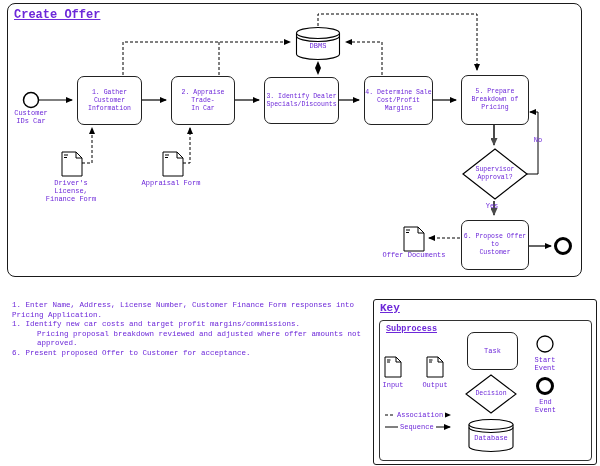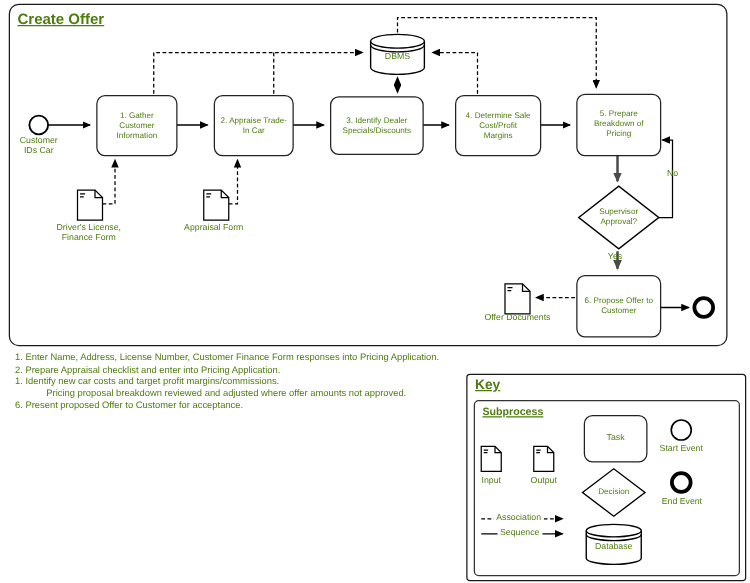--- a/index.html
+++ b/index.html
@@ -1,27 +1,27 @@
 <!DOCTYPE html>
 <html><head>
 <meta charset="utf-8">
 <style>
   html,body{margin:0;padding:0;background:#fff;}
   .canvas{position:relative;width:600px;height:466px;background:#fff;
-          font-family:Liberation Sans, sans-serif;color:#4d7c0f;overflow:hidden;}
+          font-family:Liberation Mono, monospace;color:#6d28d9;overflow:hidden;}
   .abs{position:absolute;}
   svg{position:absolute;left:0;top:0;}
   .frame{border:1.6px solid #1a1a1a;border-radius:8px;background:transparent;}
   .title{font-size:12px;font-weight:bold;text-decoration:underline;}
   .task{border:1.3px solid #222;border-radius:7px;background:#fff;
         display:flex;align-items:center;justify-content:center;
         text-align:center;font-size:6.5px;line-height:8px;white-space:pre-line;}
   .lbl{font-size:7px;line-height:8px;text-align:center;white-space:pre-line;}
   .lbl-s{font-size:6.5px;line-height:7.5px;text-align:center;white-space:pre-line;}
-  .notes{font-size:7.5px;line-height:9.6px;}
+  .notes{font-size:7.5px;line-height:9.6px;margin-top:20px;}
   .notes .indent{padding-left:25px;}
   .key-outer{border:1.6px solid #1a1a1a;border-radius:3px;}
   .key-inner{border:1.2px solid #333;border-radius:4px;}
   .key-title{font-size:11px;font-weight:bold;text-decoration:underline;text-align:right;}
   .sub-title{font-size:8.5px;font-weight:bold;text-decoration:underline;}
   .linelbl{font-size:7px;background:#fff;padding:0 2px;}
 </style>
 </head>
 <body>
 
@@ -143,21 +143,20 @@
 Approval?</div>
   <div class="abs lbl" style="left:480px;top:202px;width:24px;">Yes</div>
   <div class="abs lbl" style="left:528px;top:136px;width:20px;">No</div>
   <div class="abs lbl" style="left:40px;top:179px;width:62px;">Driver's License,
 Finance Form</div>
   <div class="abs lbl" style="left:140px;top:179px;width:62px;">Appraisal Form</div>
   <div class="abs lbl" style="left:382px;top:251px;width:64px;">Offer Documents</div>
 
   <div class="abs notes" style="left:12px;top:281px;width:360px;">
     <div>1. Enter Name, Address, License Number, Customer Finance Form responses into Pricing Application.</div>
-    <div>2. Prepare Appraisal checklist and enter into Pricing Application.</div>
     <div>1. Identify new car costs and target profit margins/commissions.</div>
     <div class="indent">Pricing proposal breakdown reviewed and adjusted where offer amounts not approved.</div>
     <div>6. Present proposed Offer to Customer for acceptance.</div>
   </div>
 
   <div class="abs key-outer" style="left:373px;top:299px;width:222px;height:164px;"></div>
   <div class="abs key-title" style="left:380px;top:302px;">Key</div>
   <div class="abs key-inner" style="left:379px;top:320px;width:211px;height:139px;"></div>
   <div class="abs sub-title" style="left:386px;top:324px;">Subprocess</div>
 

